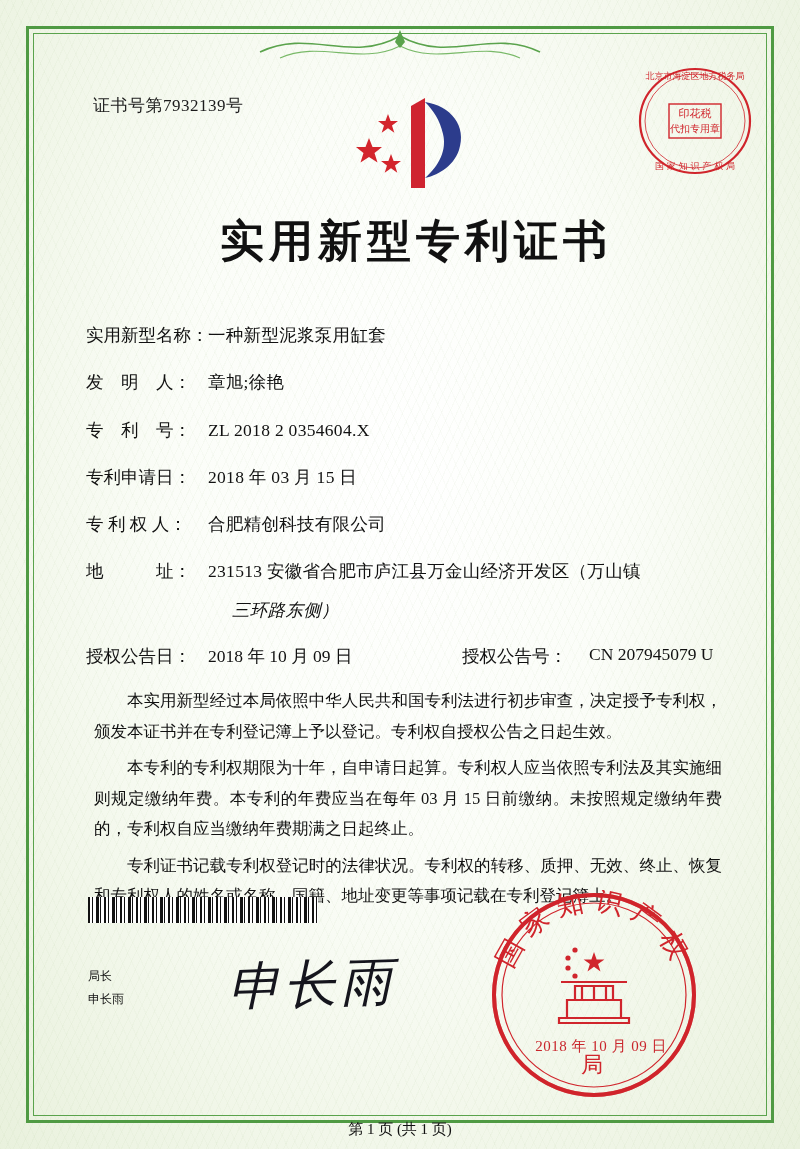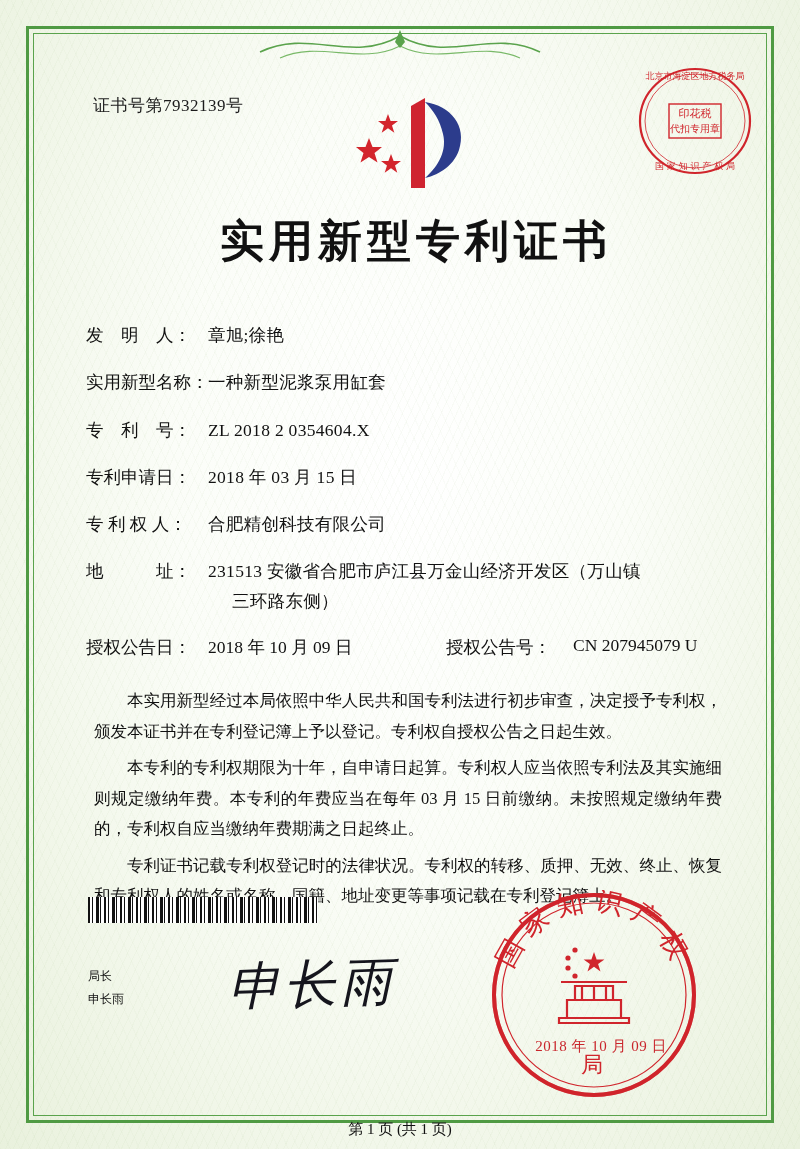--- a/index.html
+++ b/index.html
@@ -105,29 +105,31 @@
     flex: 0 0 122px;
     letter-spacing: 0px;
     white-space: pre;
   }
   .field-value {
     flex: 1;
     letter-spacing: 0.3px;
   }
   .field-value .line2 {
     display: block;
-    margin-top: 3px;
+    margin-top: 12px;
     padding-left: 24px;
+    font-style: italic;
   }
   .two-col {
     display: flex;
     align-items: flex-start;
     font-size: 17.5px;
     color: #111;
     margin-bottom: 8px;
+    gap: 16px;
   }
   .two-col .col-a {
     display: flex;
     flex: 0 0 360px;
   }
   .two-col .col-b {
     display: flex;
   }
   .two-col .lbl-a {
     width: 122px;
@@ -237,27 +239,27 @@
       <text x="59" y="70" fill="#d0252c" font-size="10" text-anchor="middle" font-family="DejaVu Sans, sans-serif">代扣专用章</text>
       <text x="59" y="17" fill="#d0252c" font-size="9" text-anchor="middle" font-family="DejaVu Sans, sans-serif">北京市海淀区地方税务局</text>
       <text x="59" y="107" fill="#d0252c" font-size="9" text-anchor="middle" font-family="DejaVu Sans, sans-serif">国 家 知 识 产 权 局</text>
     </svg>
 
     <div class="title">实用新型专利证书</div>
 
     <div class="fields">
 
       <div class="field-row">
+        <span class="field-label">实用新型名称：</span>
+        <span class="field-value">一种新型泥浆泵用缸套</span>
+      </div>
+
+      <div class="field-row">
         <span class="field-label">发　明　人：</span>
         <span class="field-value">章旭;徐艳</span>
-      </div>
-
-      <div class="field-row">
-        <span class="field-label">实用新型名称：</span>
-        <span class="field-value">一种新型泥浆泵用缸套</span>
       </div>
 
       <div class="field-row">
         <span class="field-label">专　利　号：</span>
         <span class="field-value">ZL 2018 2 0354604.X</span>
       </div>
 
       <div class="field-row">
         <span class="field-label">专利申请日：</span>
         <span class="field-value">2018 年 03 月 15 日</span>

